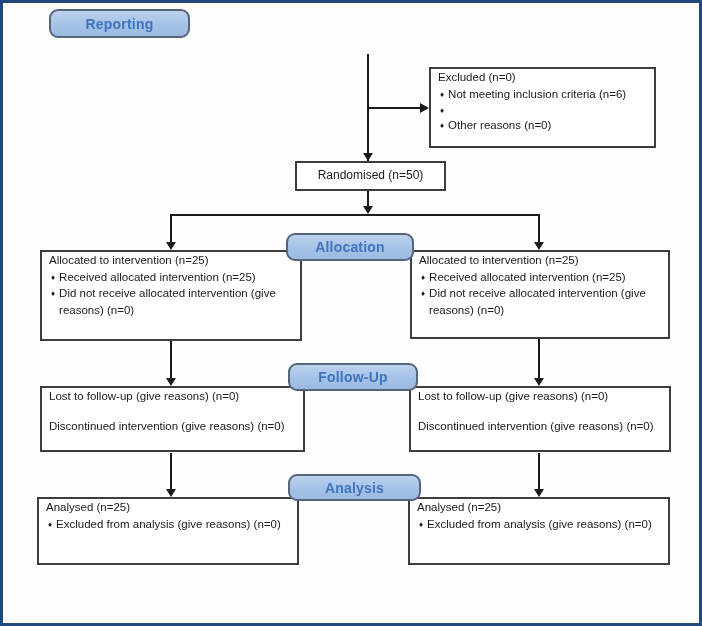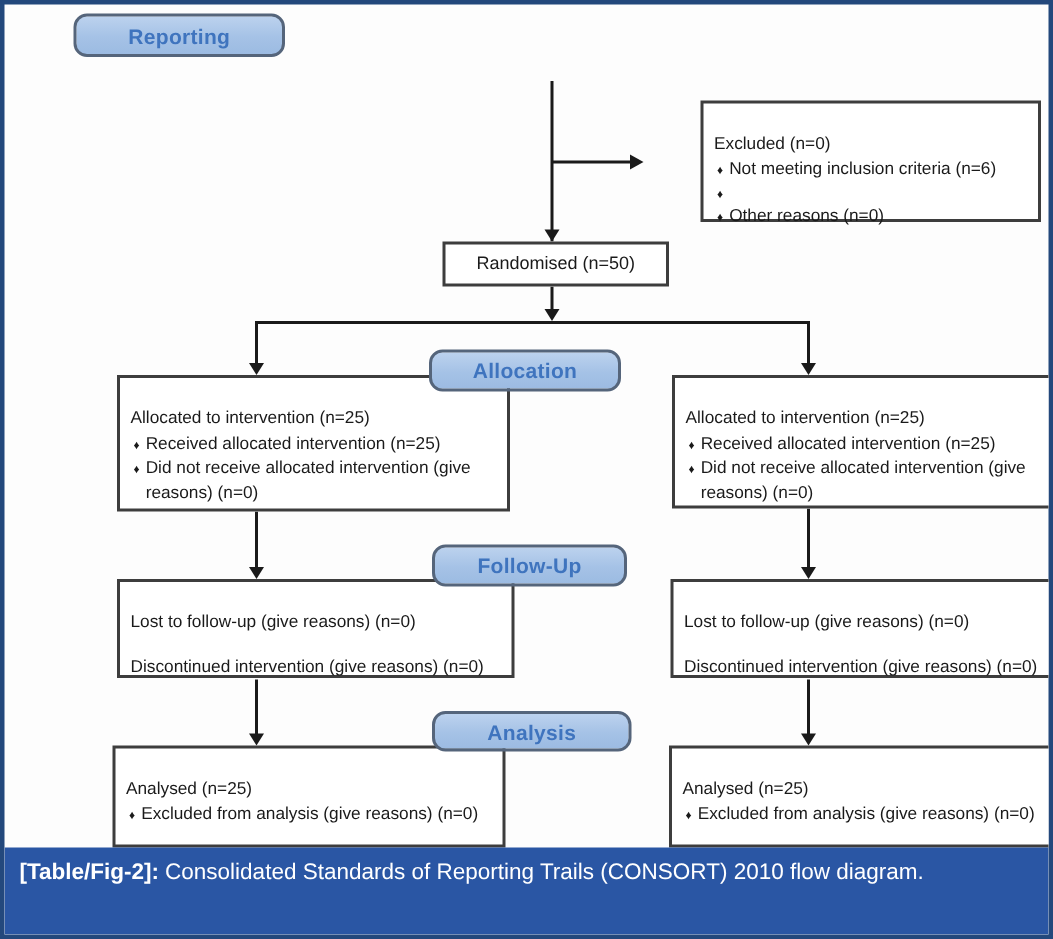--- a/index.html
+++ b/index.html
@@ -17,21 +17,21 @@
   .box {
     position:absolute;
     background:#ffffff;
     border:2px solid #3d3d3d;
     box-sizing:border-box;
     font-size:11.5px;
     line-height:1.45;
     z-index:1;
   }
   .center { display:flex; align-items:center; justify-content:center; font-size:12px; }
-  .pad { padding:19px 7px;margin-left:38px; }
+  .pad { padding:0 7px; }
   .bullet-row { display:flex; }
   .blt { font-size:8px; margin:3px 4px 0 2px; flex:0 0 auto; }
   
   .stage {
     position:absolute;
     z-index:3;
     background:linear-gradient(180deg,#bcd2ee 0%,#a5c2e6 55%,#9cbbe2 100%);
     border:2px solid #55657b;
     border-radius:9px;
     color:#3f74be;
@@ -164,17 +164,14 @@
   </div>
 
   <div class="box pad" style="left:405px;top:494px;width:262px;height:68px;">
     <div>Analysed (n=25)</div>
     <div class="bullet-row">
       <span class="blt">♦</span>
       <span>Excluded from analysis (give reasons) (n=0)</span>
     </div>
   </div>
 
-  <div class="caption">
-    <span class="cap-prefix">[Table/Fig-2]:</span><span>Consolidated Standards of Reporting Trails (CONSORT) 2010 flow diagram.</span>
-  </div>
 
 </div>
 
 </body></html>

